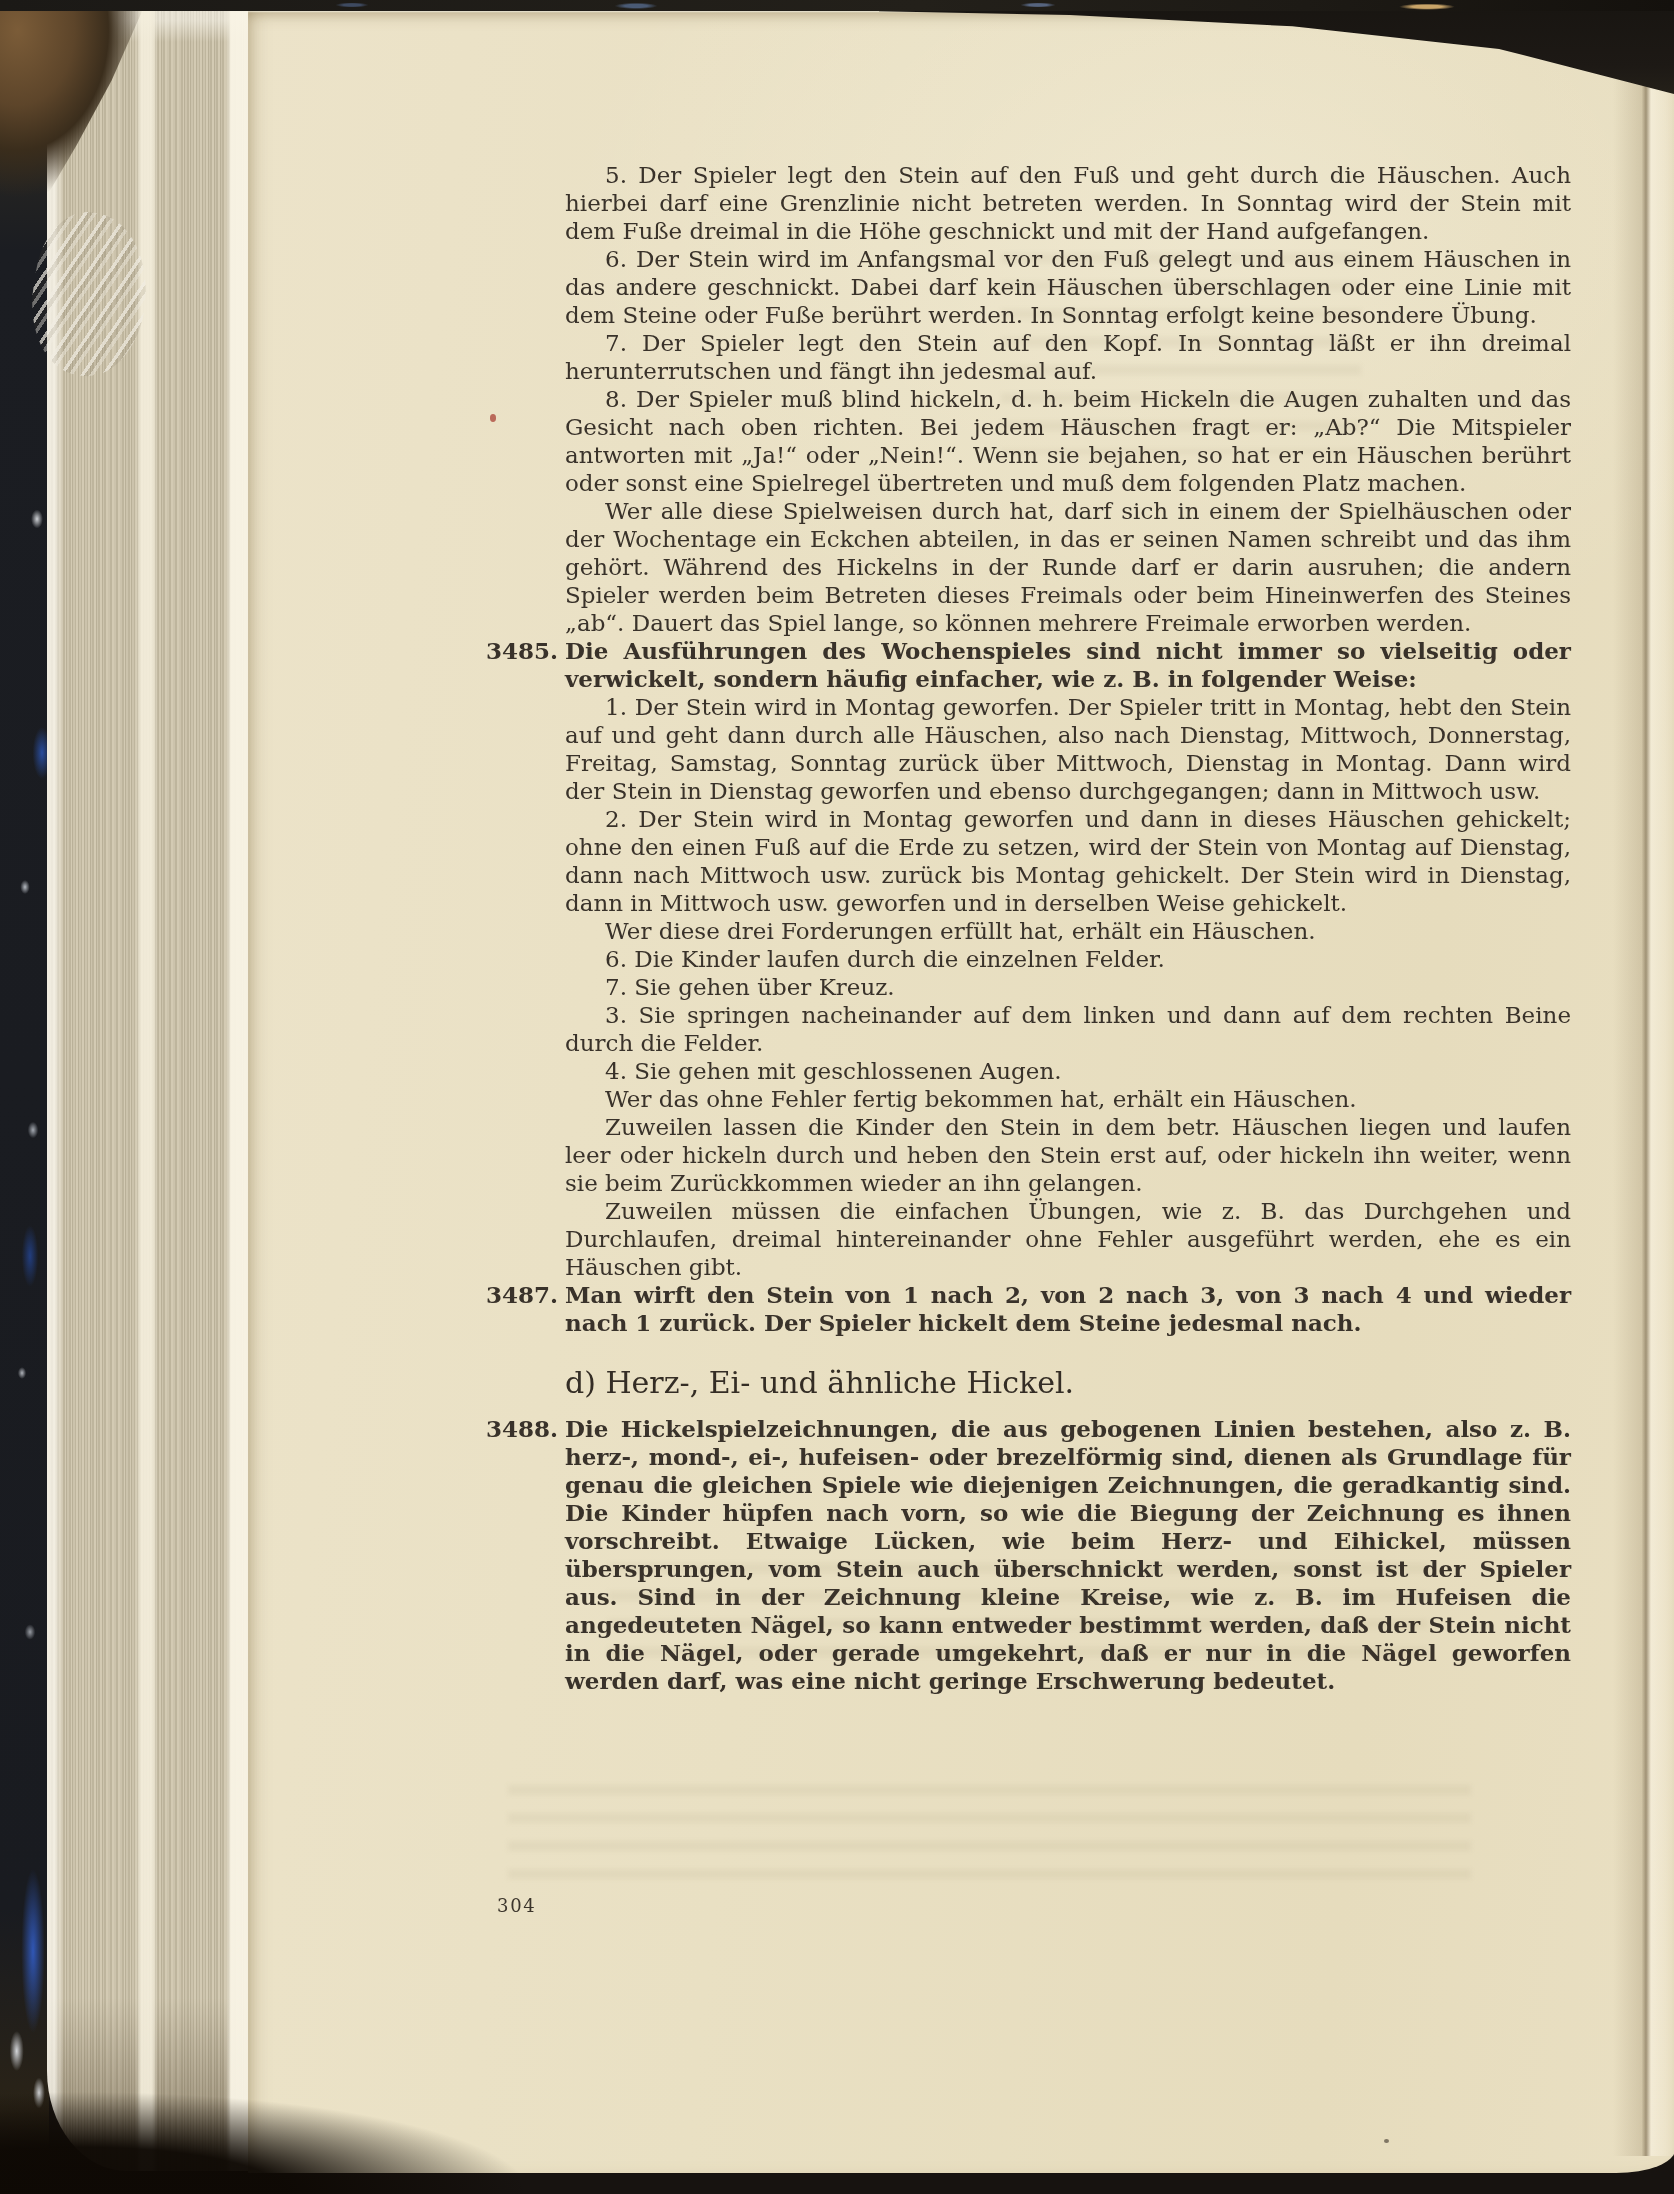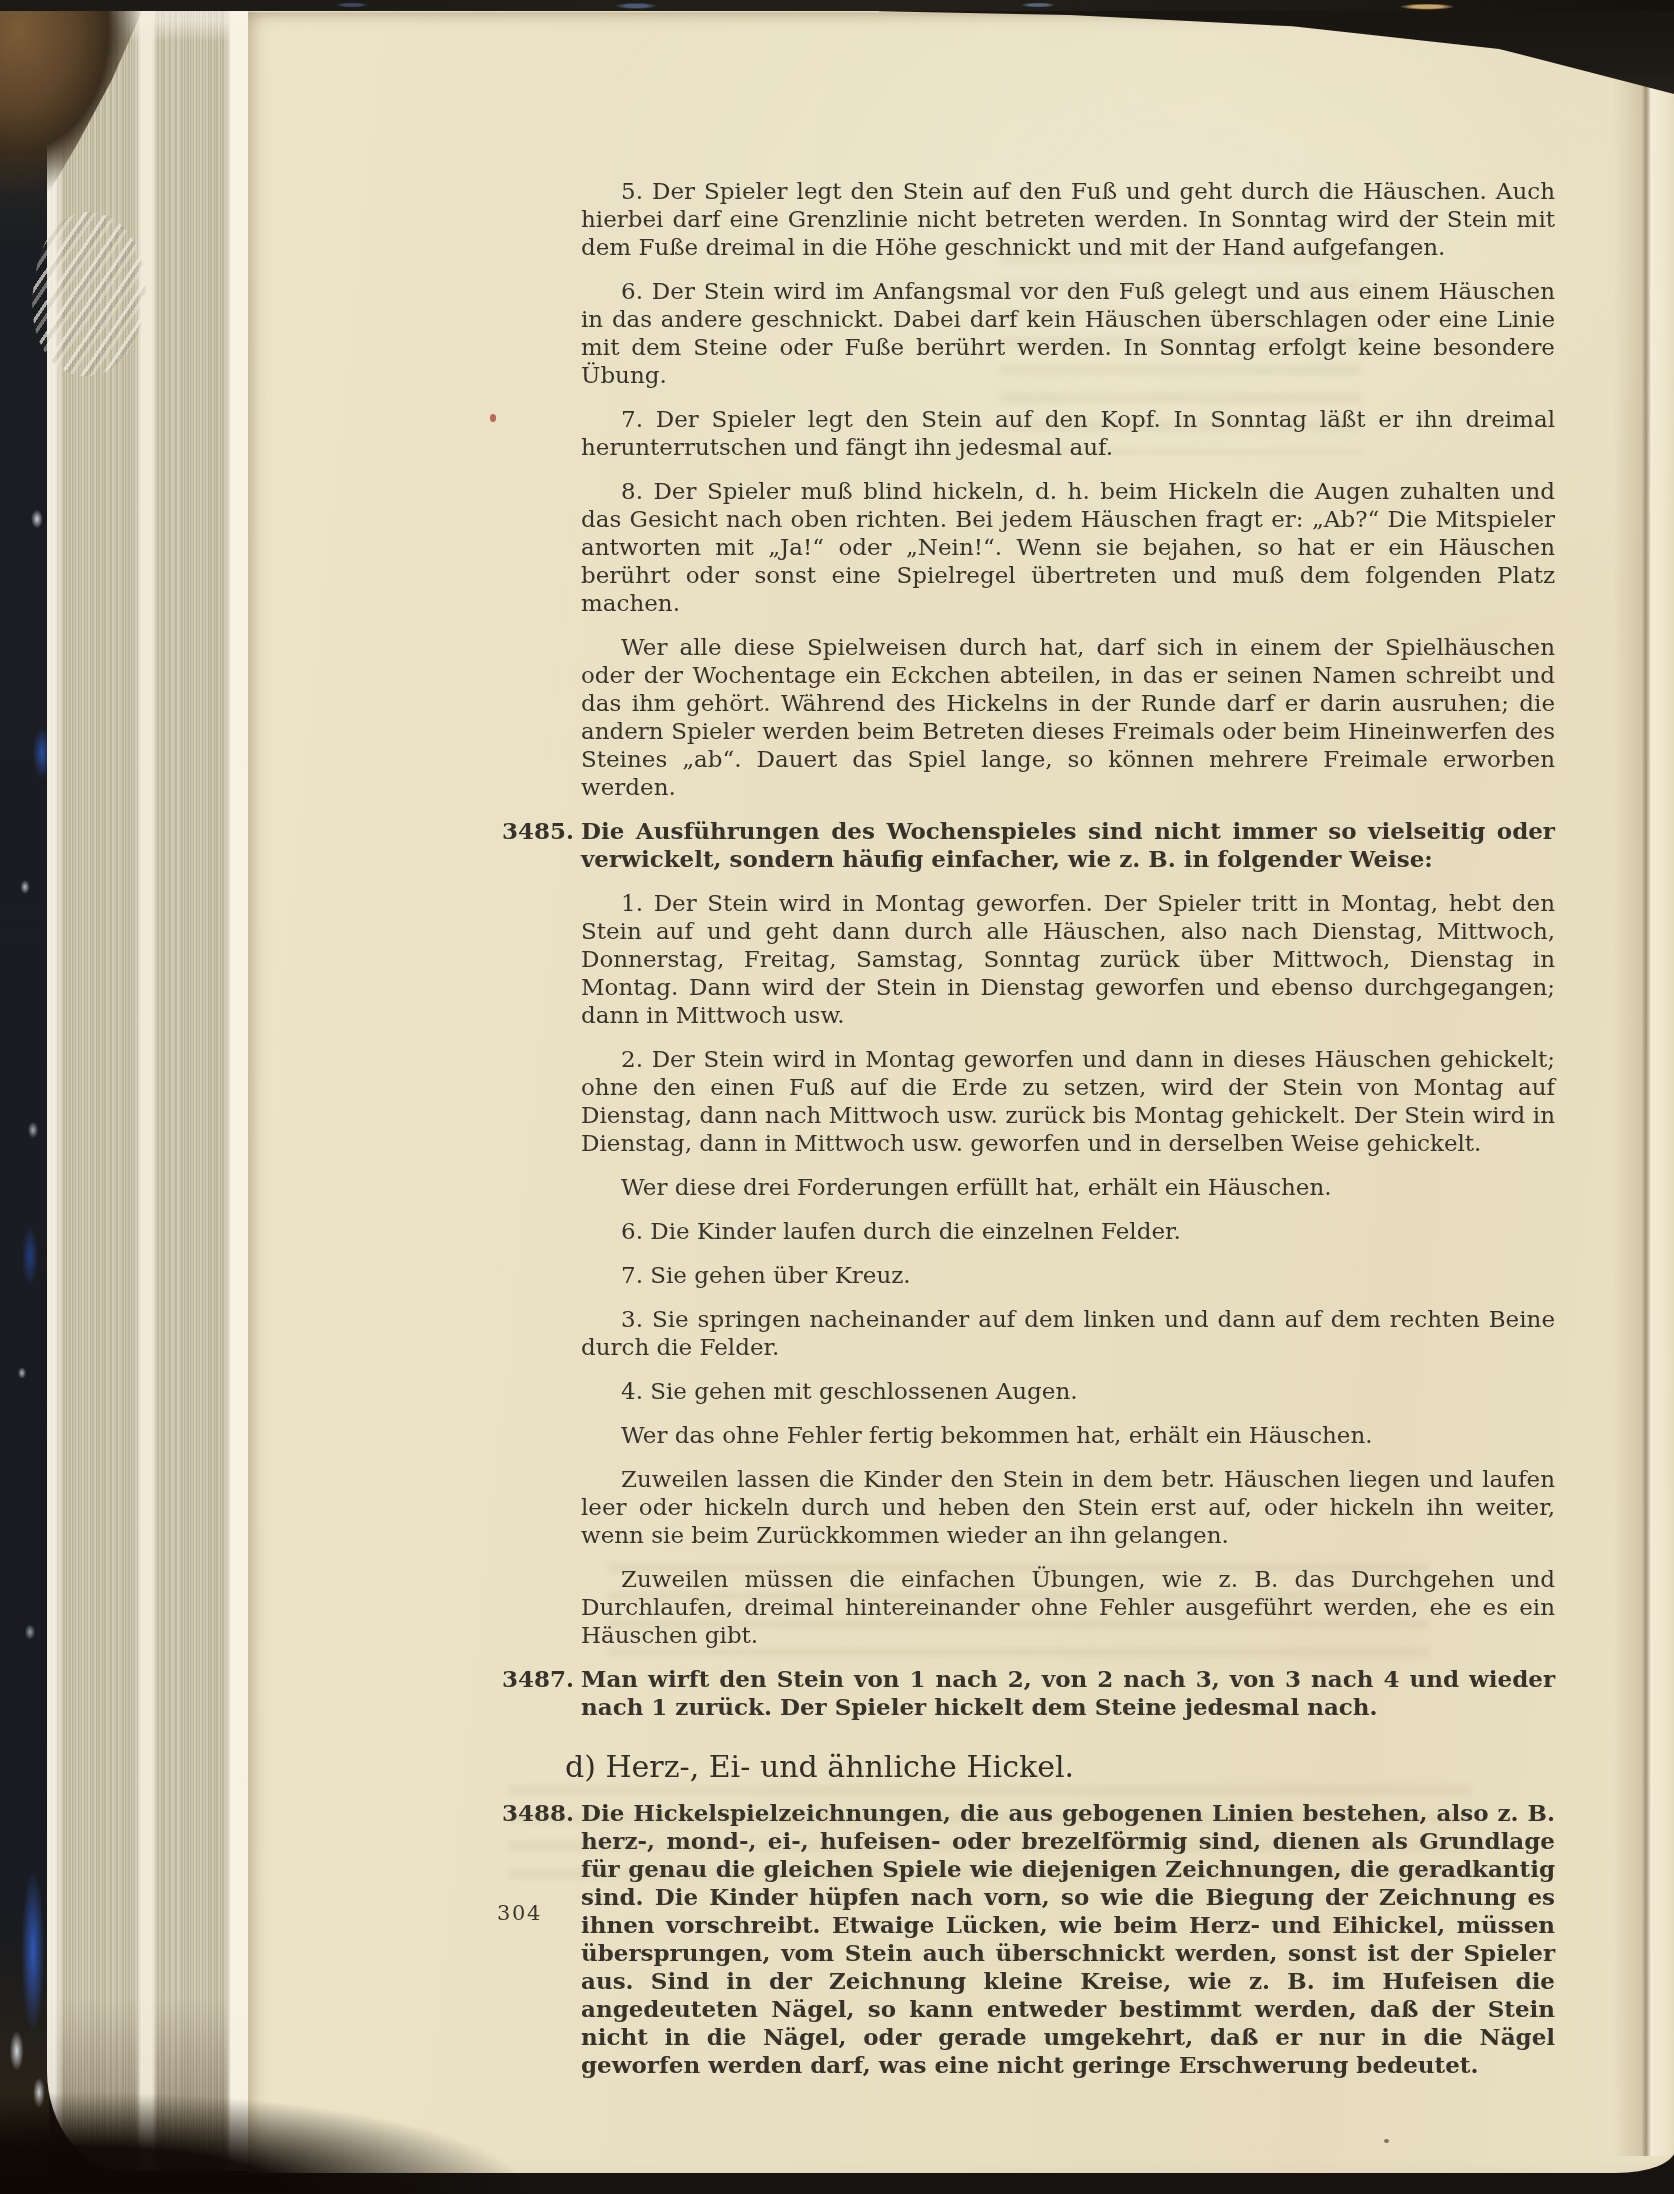--- a/index.html
+++ b/index.html
@@ -109,32 +109,32 @@
   .ghost.g1 { left:753px; top:243px;  width:360px;  height:201px; }
   .ghost.g2 { left:360px; top:1553px; width:820px;  height:105px; }
   .ghost.g3 { left:260px; top:1775px; width:963px; height:109px; }
 
   
   .text-column {
     position:absolute; left:317px; top:151px; width:1006px;
     color:#39322a; font-size:23px; line-height:28px;
     text-align:justify; hyphens:auto; -webkit-hyphens:auto;
   }
-  .para { margin:16px; }
+  .para { margin:0; }
   .para.sub, .para.plain { text-indent:40px; }
   .para.entry { position:relative;font-weight:bold; }
   .hang-num { position:absolute; left:-79px; top:0; width:75px; text-align:left; }
   .heading {
     font-weight:normal; font-size:30px;
     margin:32px 251px 18.4px 0; text-indent:0; color:#342d25;
   }
 
   .page-number {
     position:absolute; left:249px; top:1885px;
-    font-size:21px; color:#3c352c; letter-spacing:1.7px;margin-top:6px;
+    font-size:18px; color:#3c352c; letter-spacing:1.7px;
   }
 
   
   .bottom-shadow {
     position:absolute; left:0; top:2055px; width:820px; height:139px;
     background:radial-gradient(78% 105% at 10% 100%, rgba(14,9,4,.97) 0 32%, rgba(14,9,4,0) 70%);
     z-index:7; pointer-events:none;
   }
   .speck { position:absolute; border-radius:50%; z-index:8; }
   .speck.red  { left:490px;  top:414px;  width:5.9px; height:7.5px; background:#a94236; opacity:.75; }

